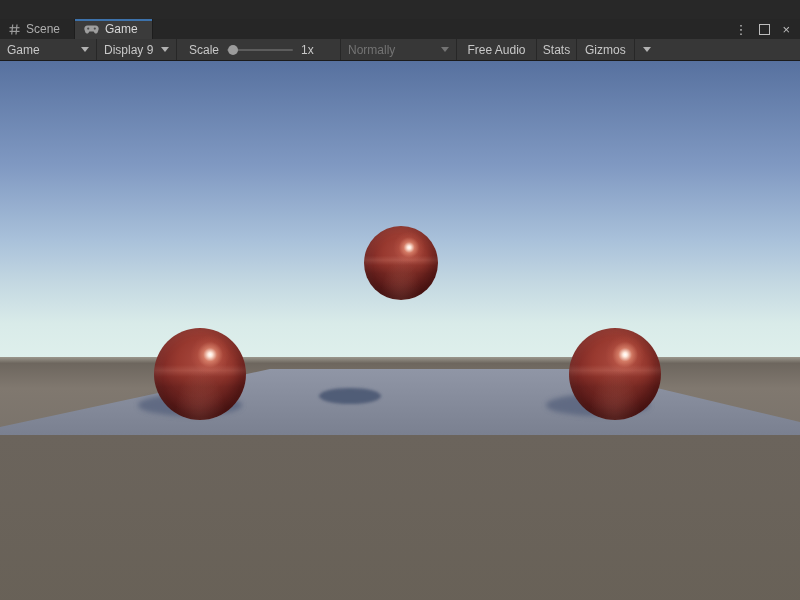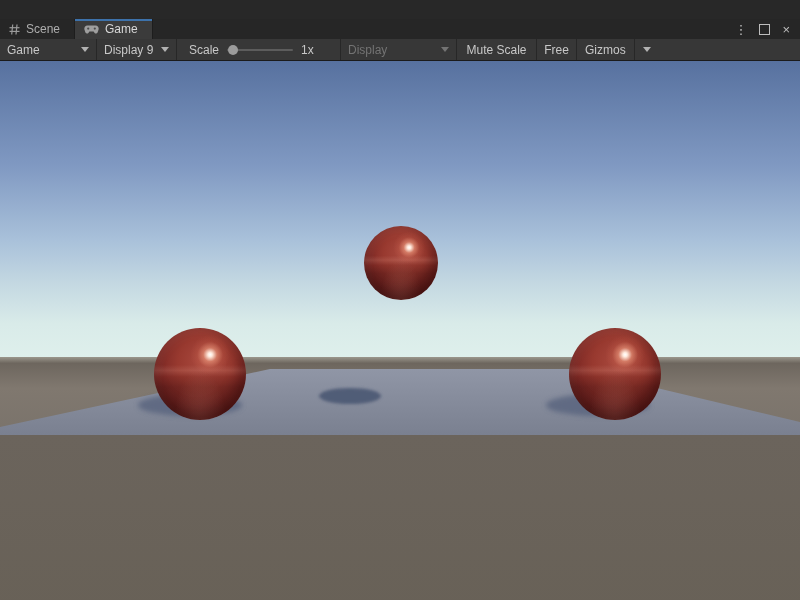--- a/index.html
+++ b/index.html
@@ -148,28 +148,28 @@
     </div>
     <div class="titem scale-group sep" style="width:164px">
       <span>Scale</span>
       <span class="slider">
         <span class="slider-track"></span>
         <span class="slider-knob"></span>
       </span>
       <span>1x</span>
     </div>
     <div class="titem dropdown sep disabled" style="width:116px">
-      <span>Display</span>
+      <span>Normally</span>
       <span class="arr"></span>
     </div>
     <div class="titem btn sep" style="width:80px">
-      <span>Mute Scale</span>
+      <span>Free Audio</span>
     </div>
     <div class="titem btn sep" style="width:40px">
-      <span>Free</span>
+      <span>Stats</span>
     </div>
     <div class="titem gizmos sep" style="flex:1">
       <span>Gizmos</span>
       <span class="arrzone">
         <span class="arr"></span>
       </span>
     </div>
   </div>
 
   <div class="viewport">

